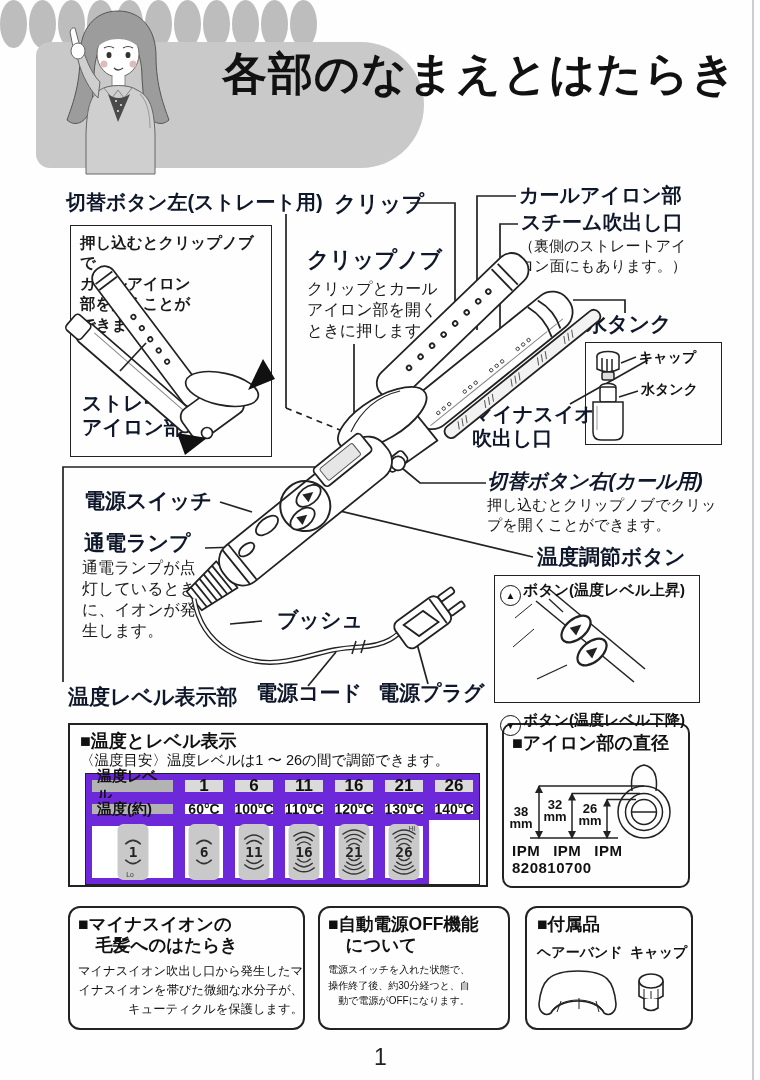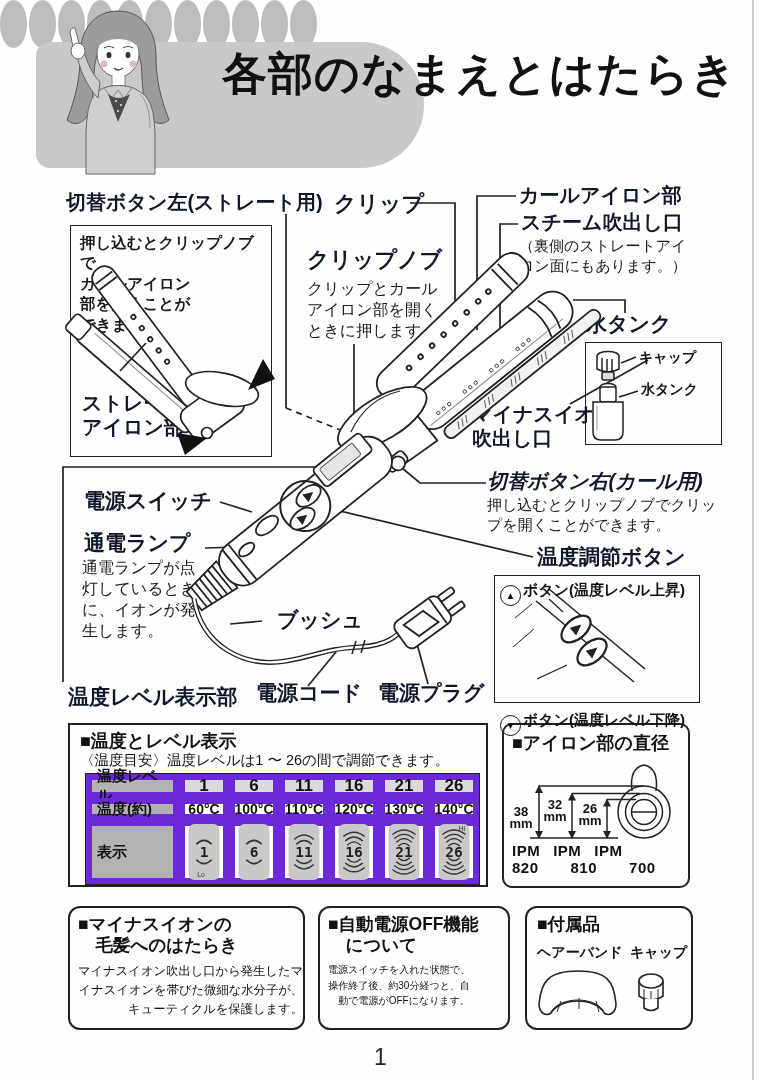--- a/index.html
+++ b/index.html
@@ -364,21 +364,20 @@
   <div class="c lvl h24" style="background:#dadada;">26</div>
 
   <div class="c rowhead h22" style="background:#b3b3b3;">温度(約)</div>
   <div class="c tmp h22">60°C</div>
   <div class="c tmp h22">100°C</div>
   <div class="c tmp h22">110°C</div>
   <div class="c tmp h22">120°C</div>
   <div class="c tmp h22">130°C</div>
   <div class="c tmp h22">140°C</div>
 
-  <div class="c rowhead h64" style="background:#b3b3b3;">表示</div>
   <div class="c lcdcell h64">
     <svg width="34" height="58" viewBox="0 0 34 60">
       <rect x="1" y="1" width="32" height="58" rx="6" fill="#c9c9c9"></rect>
       <g stroke="#333" stroke-width="1.6" fill="none">
         <path d="M9,22 Q17,14 25,22"></path>
           <path d="M9,38 Q17,46 25,38"></path>
       </g>
       <text x="17" y="35" text-anchor="middle" font-size="15" font-weight="bold" font-family="DejaVu Sans Mono,monospace" fill="#222">1</text>
       <text x="10" y="56" font-size="7" fill="#333">Lo</text>
     </svg>
@@ -457,21 +456,21 @@
 <div class="bx2" style="left:502px;top:723px;width:188px;height:165px;border-radius:10px;"></div>
 <div id="dia-title" style="left:512px;top:731px;">■アイロン部の直径</div>
 <div class="mmlabel" style="left:506px;top:790px;width:30px;margin-top:16px;"><span>38</span><br><span>mm</span></div>
 <div class="mmlabel" style="left:541px;top:799px;width:28px;"><span>32</span><br><span>mm</span></div>
 <div class="mmlabel" style="left:576px;top:803px;width:28px;"><span>26</span><br><span>mm</span></div>
 <div class="ipm" style="left:512px;top:842px;">
   <span>IPM</span>
     <span>IPM</span>
     <span>IPM</span>
 </div>
-<div class="ipm" style="left:512px;top:859px;gap:32px;">
+<div class="ipm" style="left:512px;top:859px;gap:0;">
   <span>820</span>
     <span>810</span>
     <span>700</span>
 </div>
 
 <div class="bx2 round" style="left:68px;top:906px;width:237px;height:124px;"></div>
 <div class="boxtitle" style="left:78px;top:914px;">■マイナスイオンの
 　毛髪へのはたらき</div>
 <div class="boxbody" style="left:78px;top:962px;">マイナスイオン吹出し口から発生したマ
 イナスイオンを帯びた微細な水分子が、

